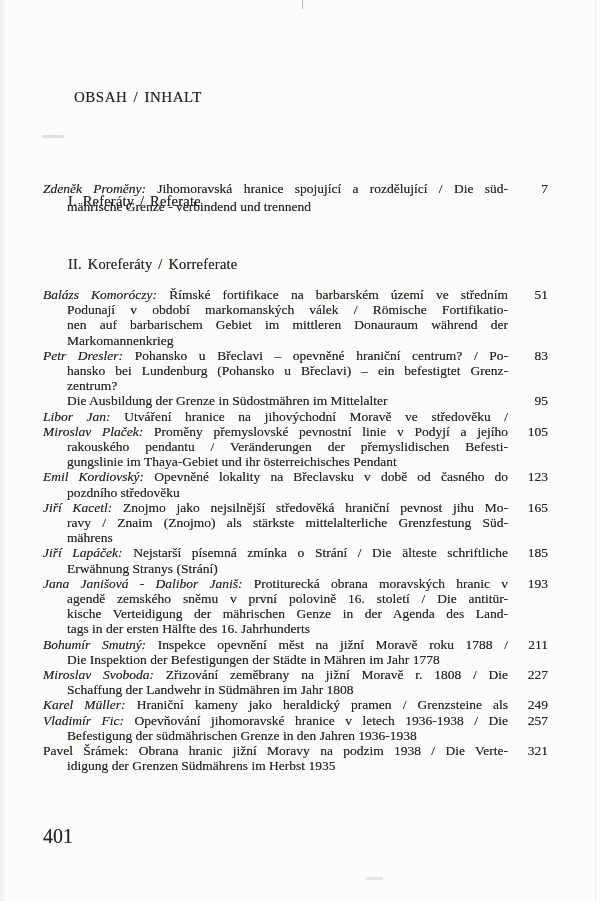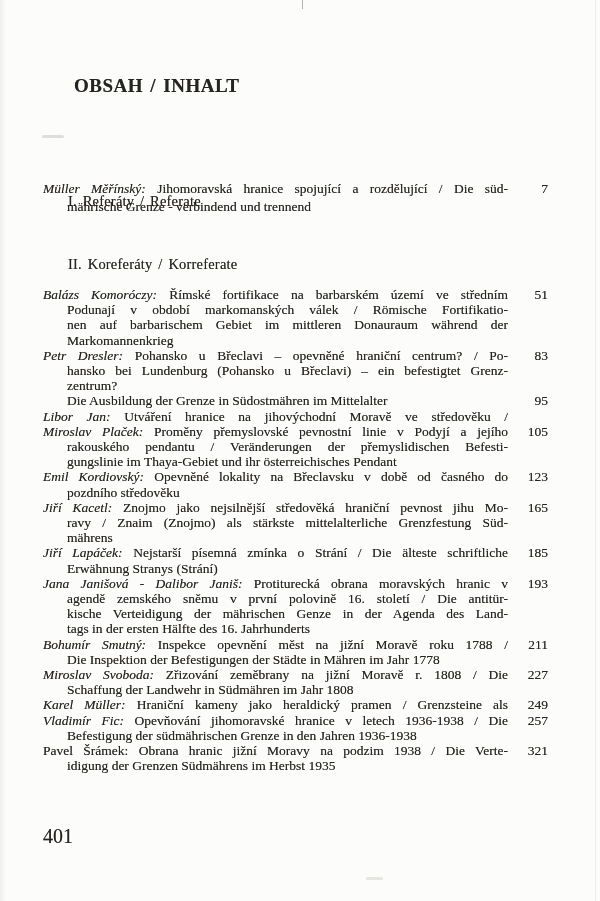--- a/index.html
+++ b/index.html
@@ -8,26 +8,25 @@
     width: 600px;
     height: 901px;
     background: #fcfcfb;
     overflow: hidden;
     font-family: "Liberation Serif", "DejaVu Serif", serif;
     color: #26241f;
     text-shadow: 0 0 0.4px rgba(35,32,27,0.55);
   }
   .doc-title {
     position: absolute;
-    left: 74px; top: 75px;
-    font-size: 19px;
+    left: 74px; top: 89px;
+    font-size: 15px;
     letter-spacing: 0.5px;
     word-spacing: 2px;
     white-space: nowrap;
-    font-weight: bold;
   }
   .section-heading {
     position: absolute;
     left: 68px;
     font-size: 14.5px;
     letter-spacing: 0.2px;
     word-spacing: 2px;
     white-space: nowrap;
   }
   #heading-1 { top: 157px; margin-top: 36px; }
@@ -98,21 +97,21 @@
   <div class="smudge-a"></div>
   <div class="smudge-b"></div>
 
   <div class="doc-title">OBSAH / INHALT</div>
 
   <div class="section-heading" id="heading-1">I. Referáty / Referate</div>
 
   <div class="entries" id="entries-sec0">
   <div class="entry">
     <div class="text">
-      <div class="line first"><span class="author">Müller Měřínský:</span><span class="rest"> Jihomoravská hranice spojující a rozdělující / Die süd-</span></div>
+      <div class="line first"><span class="author">Zdeněk Proměny:</span><span class="rest"> Jihomoravská hranice spojující a rozdělující / Die süd-</span></div>
     <div class="line cont last">mährische Grenze - verbindend und trennend</div>
         </div>
     <span class="pagenum">7</span>
   </div>
 </div>
 
   <div class="section-heading" id="heading-2">II. Koreferáty / Korreferate</div>
 
   <div class="entries" id="entries-sec1">
   <div class="entry">

